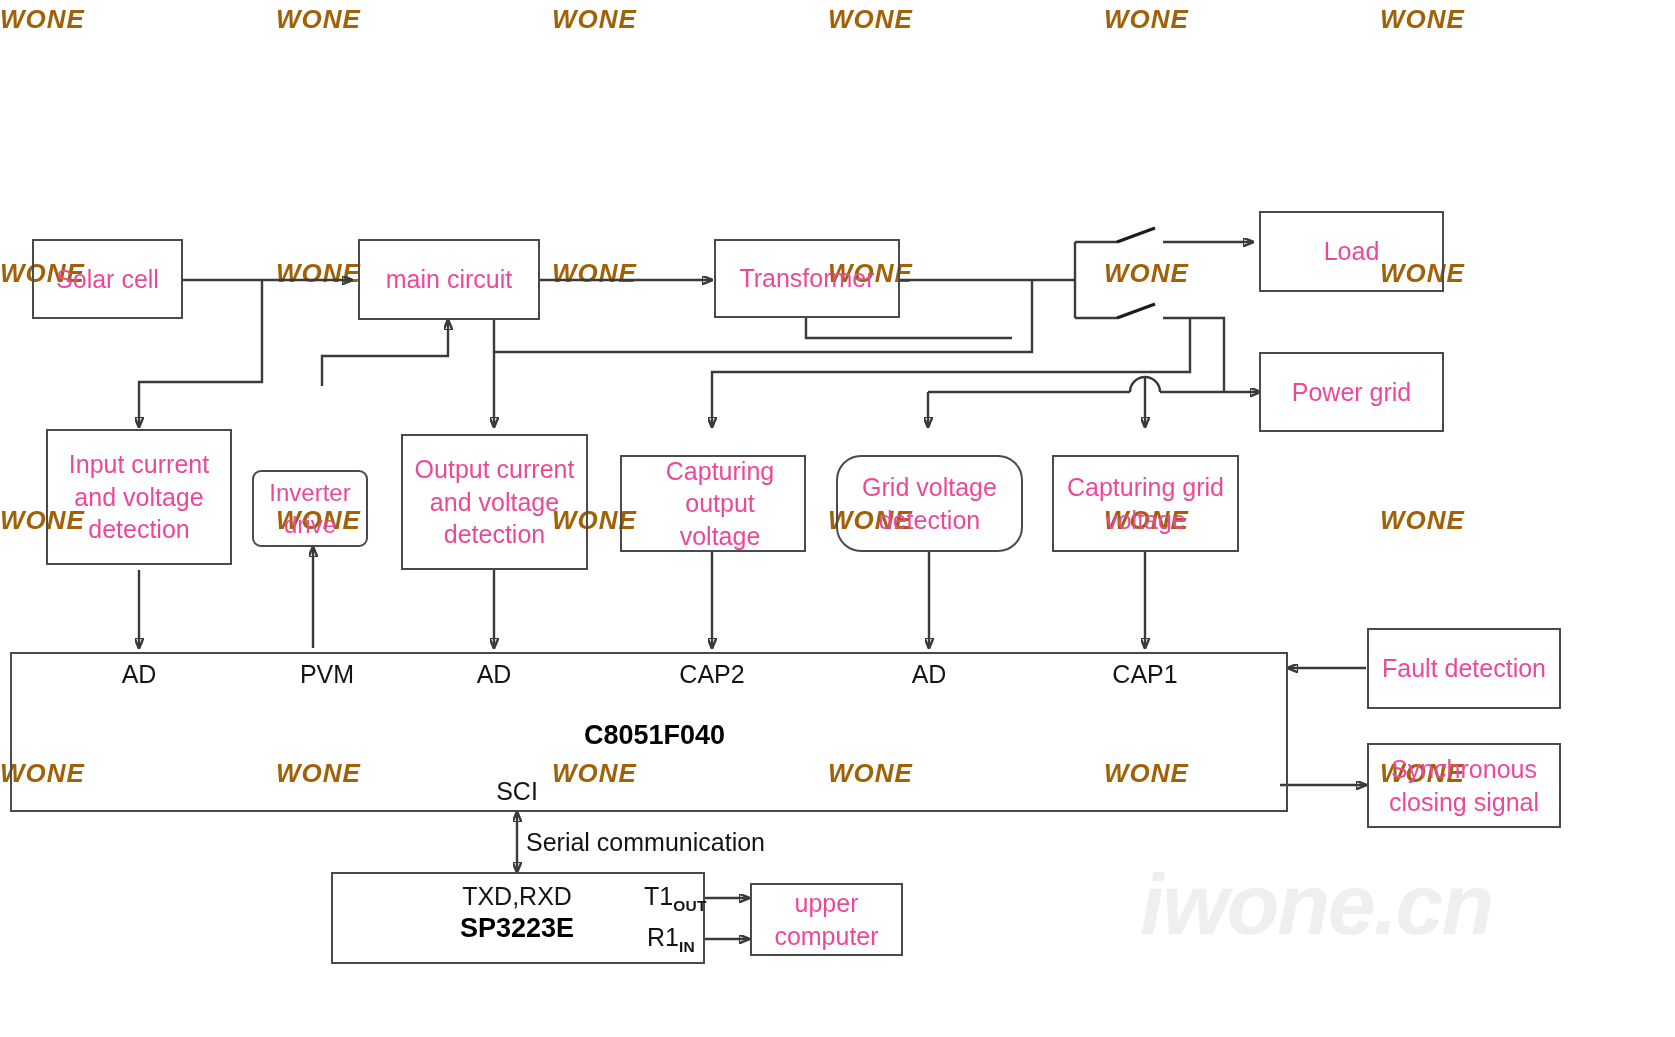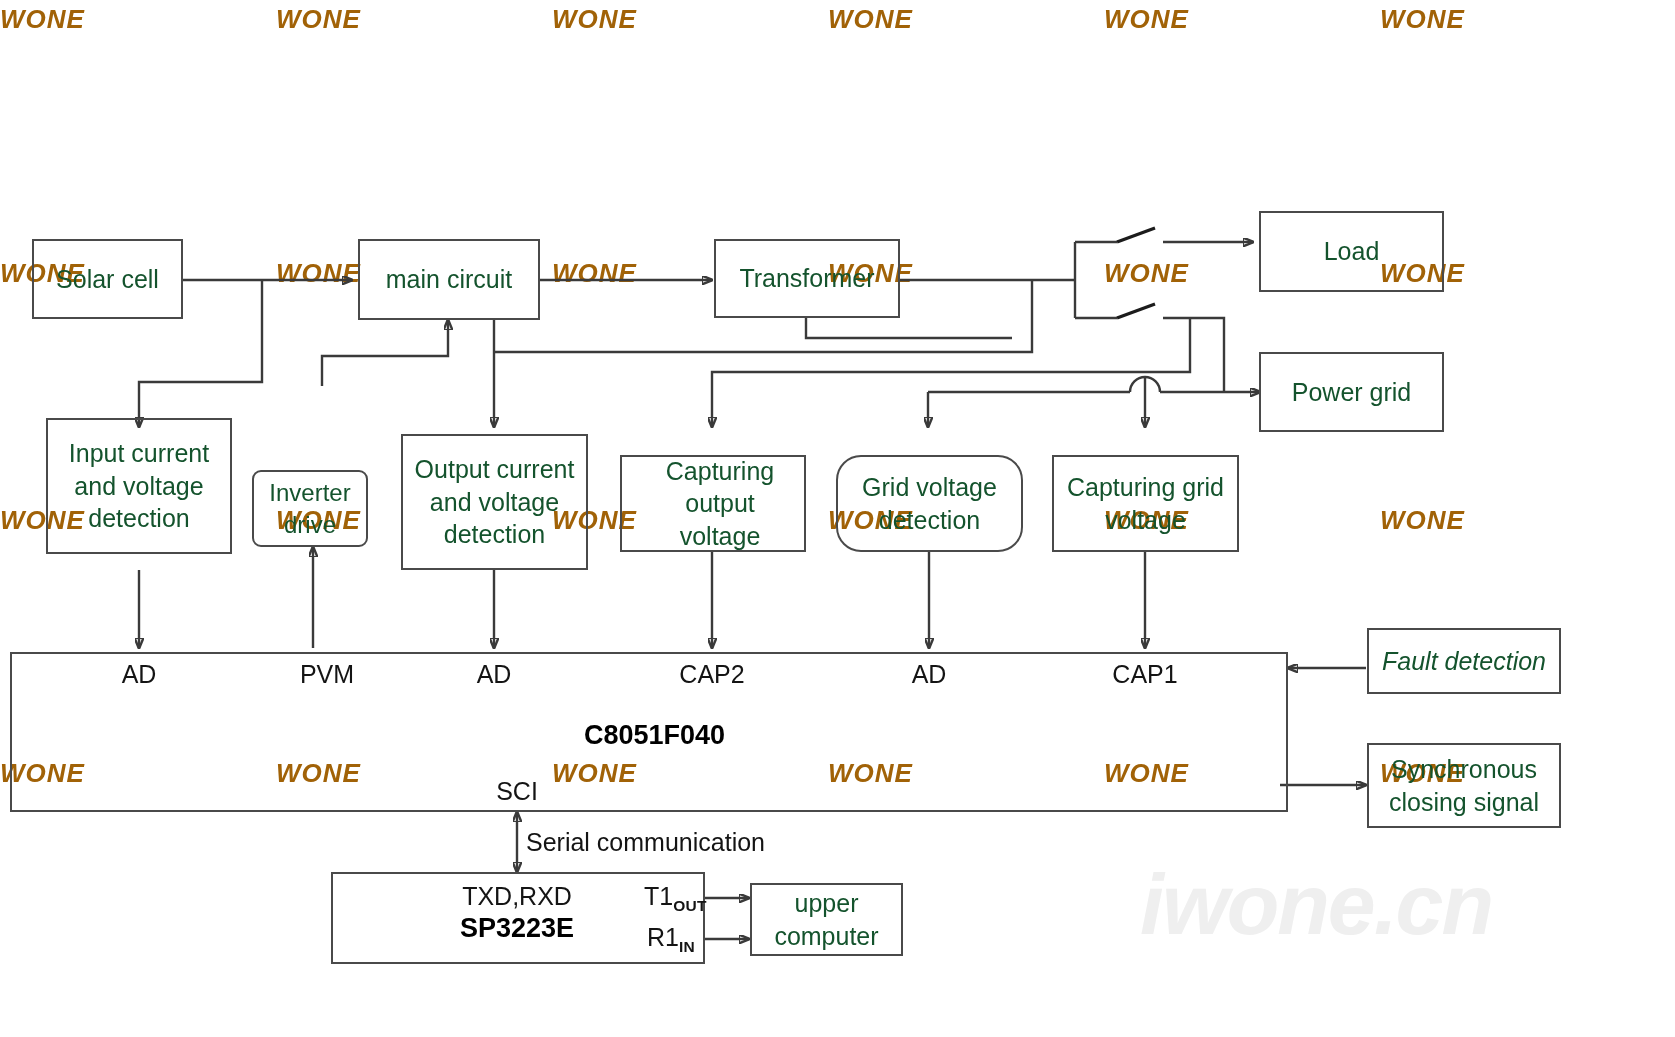--- a/index.html
+++ b/index.html
@@ -33,21 +33,21 @@
     text-align:center;font-weight:800;font-size:66px;line-height:1.26;
     letter-spacing:-0.5px;color:#000;
     font-family:"Liberation Sans", sans-serif;
   }
 
   
   .box{
     position:absolute;box-sizing:border-box;
     border:2px solid #4a4a4a;background:transparent;
     display:flex;align-items:center;justify-content:center;
-    text-align:center;font-size:25px;line-height:1.30;color:#14532d;
+    text-align:center;font-size:25px;line-height:1.30;color:#ec4899;
     padding:2px 6px;
   }
   .box.small{font-size:24px;}
   .mcu{
     position:absolute;box-sizing:border-box;
     border:2px solid #4a4a4a;background:transparent;
   }
   .mcu-label{
     position:absolute;font-weight:800;font-size:27px;color:#000;
     white-space:nowrap;
@@ -168,40 +168,40 @@
     <path d="M705,898 L749,898" marker-end="url(#ar)"></path>
     <path d="M705,939 L749,939" marker-end="url(#ar)"></path>
   </svg>
 
   <div class="box" style="left:32px;top:239px;width:151px;height:80px;">Solar cell</div>
   <div class="box" style="left:358px;top:239px;width:182px;height:81px;">main circuit</div>
   <div class="box" style="left:714px;top:239px;width:186px;height:79px;">Transformer</div>
   <div class="box" style="left:1259px;top:211px;width:185px;height:81px;">Load</div>
   <div class="box" style="left:1259px;top:352px;width:185px;height:80px;">Power grid</div>
 
-  <div class="box" style="left:46px;top:418px;width:186px;height:136px;">Input current and voltage detection</div>
+  <div class="box" style="left:46px;top:429px;width:186px;height:136px;">Input current and voltage detection</div>
   <div class="box small" style="left:252px;top:470px;width:116px;height:77px;border-radius:9px;">Inverter drive</div>
   <div class="box" style="left:401px;top:434px;width:187px;height:136px;">Output current and voltage detection</div>
   <div class="box" style="left:620px;top:455px;width:186px;height:97px;padding-left:20px;">Capturing output voltage</div>
   <div class="box" style="left:836px;top:455px;width:187px;height:97px;border-radius:25px;">Grid voltage detection</div>
   <div class="box" style="left:1052px;top:455px;width:187px;height:97px;">Capturing grid voltage</div>
 
   <div class="mcu" style="left:10px;top:652px;width:1278px;height:160px;"></div>
   <div class="mcu-label" style="left:584px;top:720px;">C8051F040</div>
 
   <div class="port" style="left:139px;top:660px;">AD</div>
   <div class="port" style="left:327px;top:660px;">PVM</div>
   <div class="port" style="left:494px;top:660px;">AD</div>
   <div class="port" style="left:712px;top:660px;">CAP2</div>
   <div class="port" style="left:929px;top:660px;">AD</div>
   <div class="port" style="left:1145px;top:660px;">CAP1</div>
 
   <div class="port" style="left:517px;top:777px;">SCI</div>
 
-  <div class="box" style="left:1367px;top:628px;width:194px;height:66px;font-style:italic;">Fault detection</div>
+  <div class="box" style="left:1367px;top:628px;width:194px;height:81px;">Fault detection</div>
   <div class="box" style="left:1367px;top:743px;width:194px;height:85px;">Synchronous closing signal</div>
 
   <div class="freetext" style="left:526px;top:828px;">Serial communication</div>
 
   <div class="box" style="left:331px;top:872px;width:374px;height:92px;"></div>
   <div class="ic-top" style="left:517px;top:882px;">TXD,RXD</div>
   <div class="chipname" style="left:517px;top:913px;">SP3223E</div>
 
   <div class="pin" style="left:644px;top:882px;">
     <span>T1</span><sub>OUT</sub>

